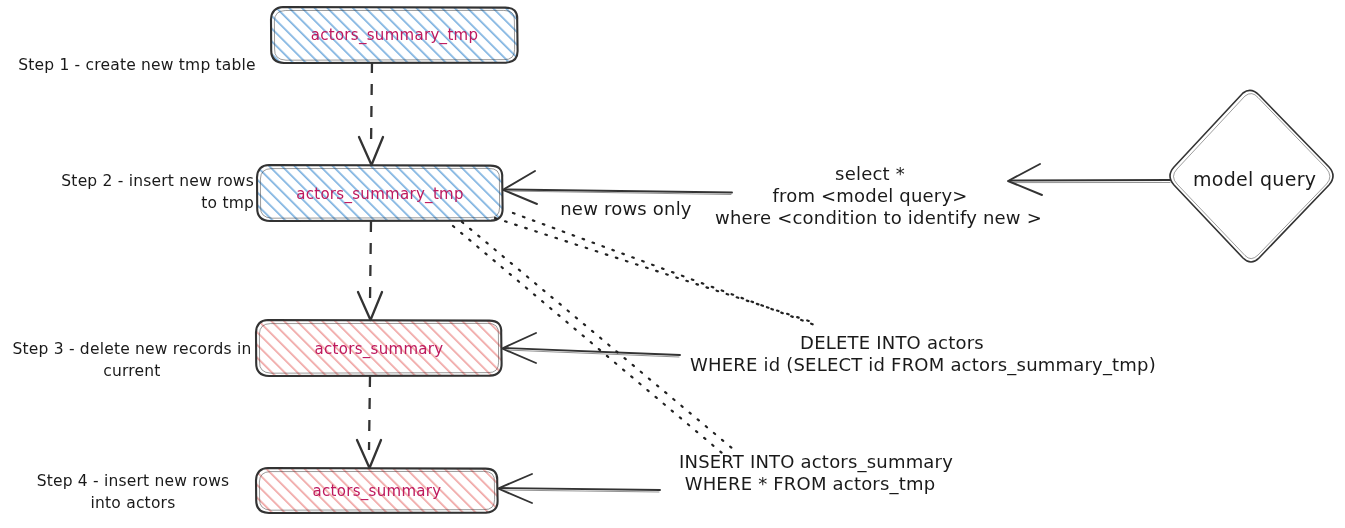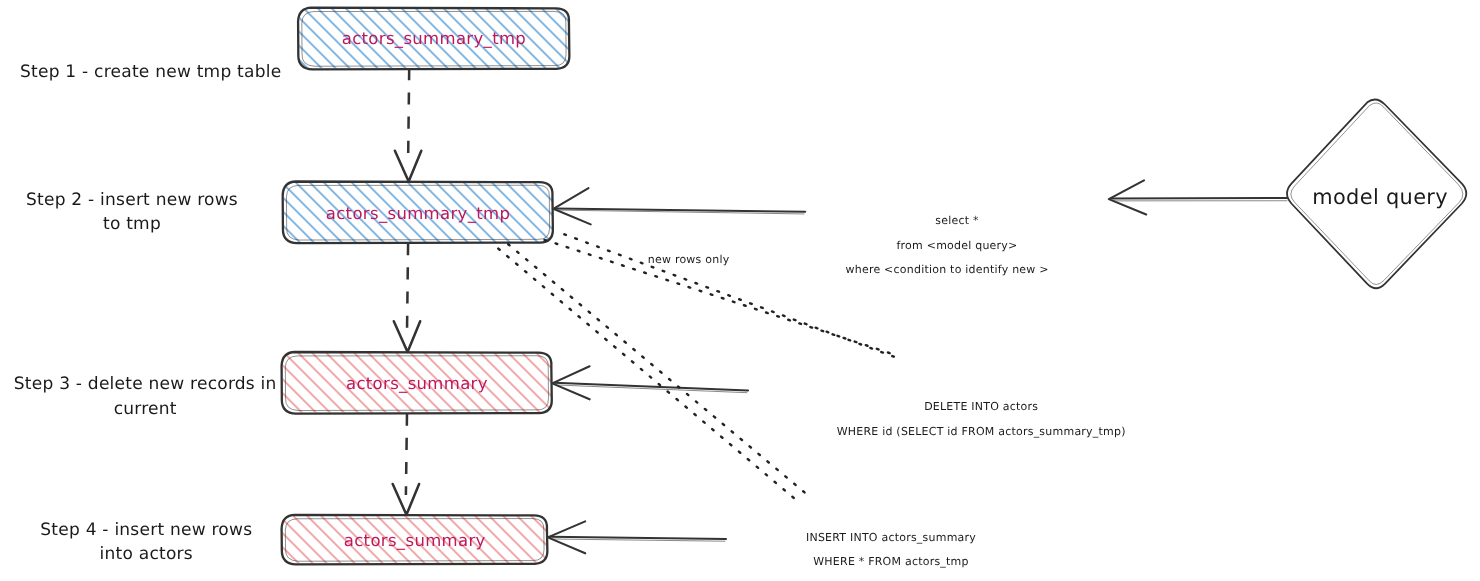--- a/index.html
+++ b/index.html
@@ -40,25 +40,24 @@
     font-family: "DejaVu Sans", sans-serif;
     font-size: 15px;
     letter-spacing: 0.3px;
     white-space: pre;
     pointer-events: none;
   }
   .edge-label {
     position: absolute;
     color: #1a1a1a;
     font-family: "DejaVu Sans", sans-serif;
-    font-size: 10px;
+    font-size: 18px;
     line-height: 22px;
     letter-spacing: 0.2px;
     white-space: pre;
-    margin-top: 28px;
   }
   .edge-label.center { text-align: center; }
   .edge-label.left   { text-align: left; }
   .diamond-label {
     position: absolute;
     text-align: center;
     color: #1a1a1a;
     font-family: "DejaVu Sans", sans-serif;
     font-size: 19px;
     letter-spacing: 0.3px;
@@ -156,21 +155,21 @@
       <path d="M495 218 L812 322" stroke="#222222" stroke-width="2.2" fill="none" stroke-dasharray="1.6 9" stroke-linecap="round"></path>
       <path d="M513 213 L820 327" stroke="#222222" stroke-width="2.2" fill="none" stroke-dasharray="1.6 9" stroke-linecap="round"></path>
 
       <path d="M453 226 L722 453" stroke="#222222" stroke-width="2.2" fill="none" stroke-dasharray="1.6 9" stroke-linecap="round"></path>
       <path d="M462 222 L733 449" stroke="#222222" stroke-width="2.2" fill="none" stroke-dasharray="1.6 9" stroke-linecap="round"></path>
     </g>
   </svg>
 
   <div class="step-label" style="left:6px; top:25px; width:262px;margin-top:29px;">Step 1 - create new tmp table</div>
 
-  <div class="step-label" style="left:2px; top:170px; width:236px;">Step 2 - insert new rows
+  <div class="step-label" style="left:18px; top:170px; width:236px;text-align:right;">Step 2 - insert new rows
 to tmp</div>
 
   <div class="step-label" style="left:8px; top:338px; width:248px;">Step 3 - delete new records in
 current</div>
 
   <div class="step-label" style="left:14px; top:470px; width:238px;">Step 4 - insert new rows
 into actors</div>
 
   <div class="node-label" style="left:272px; top:26px; width:245px;">actors_summary_tmp</div>
 

